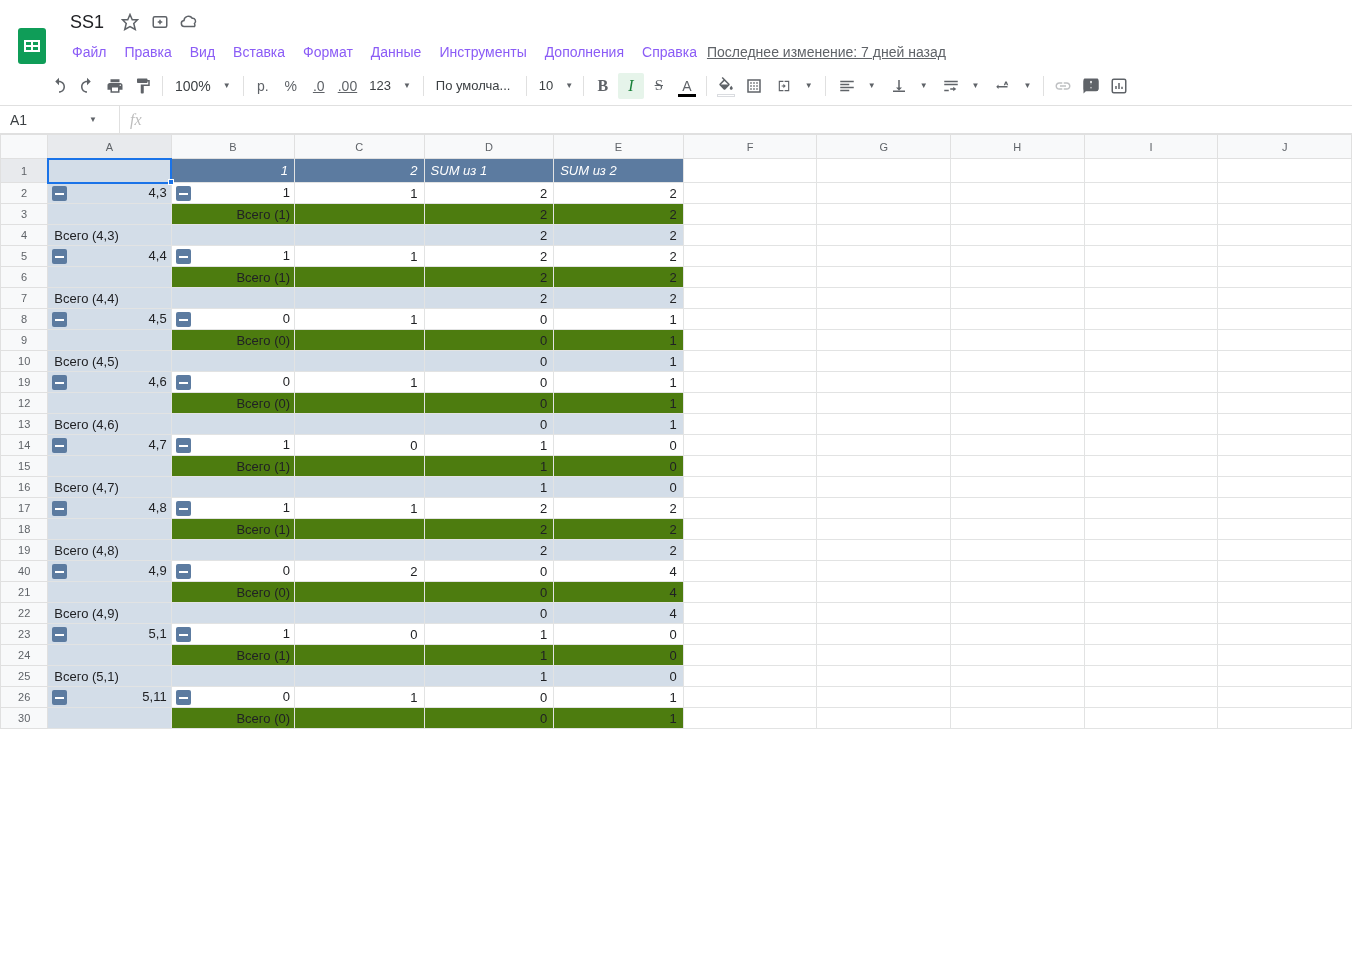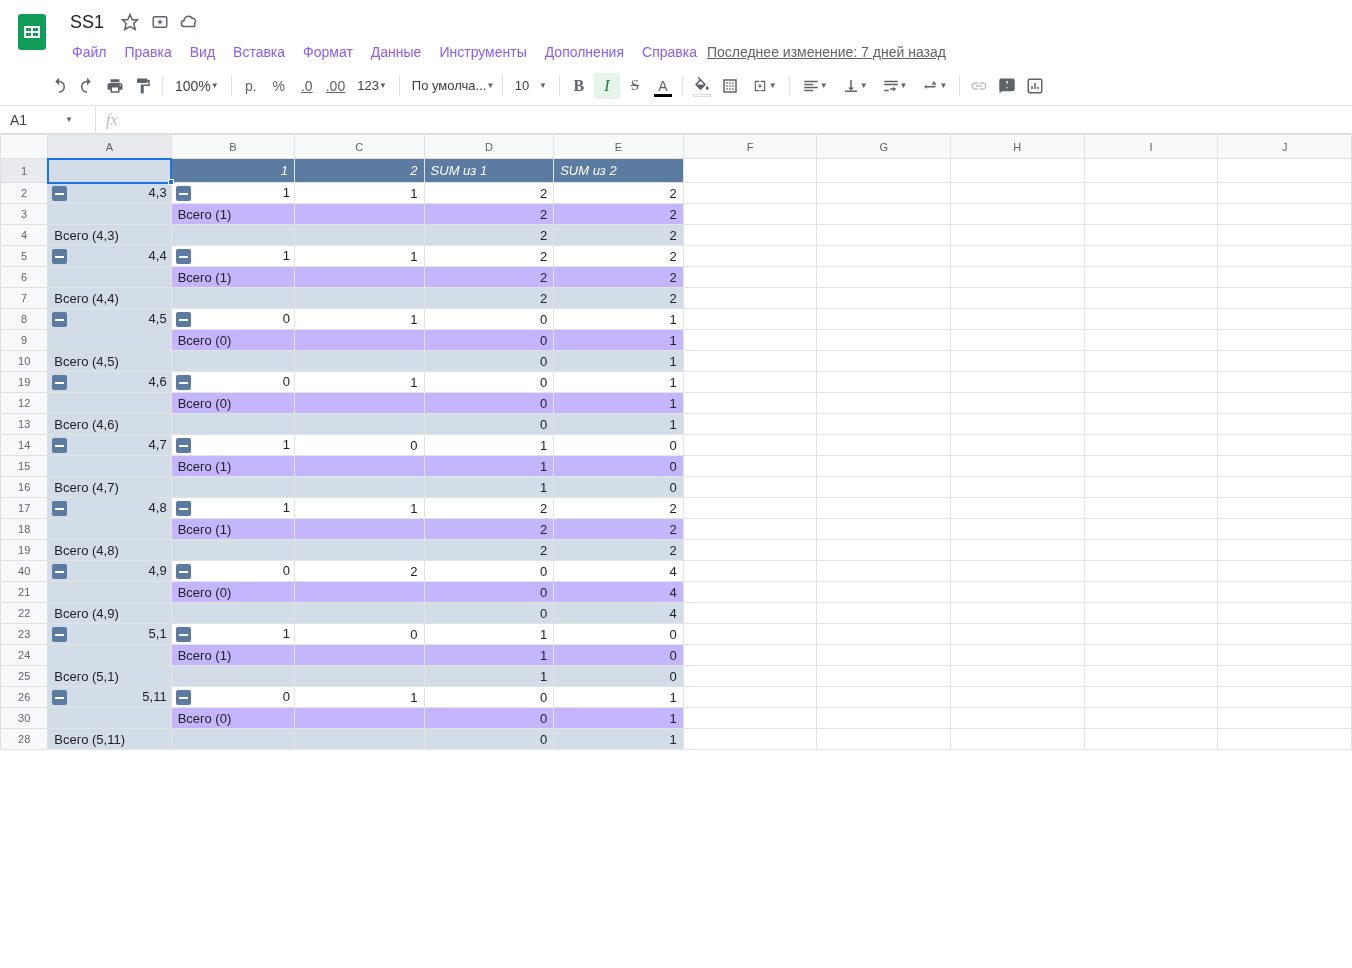--- a/index.html
+++ b/index.html
@@ -1,56 +1,56 @@
 <!DOCTYPE html>
 <html><head>
 <meta charset="utf-8">
 <style>
   * { box-sizing: border-box; margin: 0; padding: 0; }
   body { font-family: Arial, sans-serif; font-size: 13px; color: #202124; background: #fff; width: 1352px; }
   
   
-  .header { display: flex; align-items: flex-start; padding: 8px 12px 0 12px; }
+  .header { display: flex; align-items: flex-end; padding: 8px 12px 0 12px; }
   .logo { width: 40px; height: 40px; display: flex; align-items: center; justify-content: center; margin-right: 12px; margin-top: 4px; }
   .logo-box { width: 28px; height: 36px; background: #0f9d58; border-radius: 3px; position: relative; display:flex; align-items:center; justify-content:center; }
   .logo-grid { width:16px; height:12px; }
   .logo-grid rect { fill:#fff; }
   
   .title-area { flex: 1; }
   .title-row { display: flex; align-items: center; gap: 10px; height: 28px; }
   .doc-title { font-size: 18px; color: #202124; padding: 2px 6px; }
   .title-icon { width: 20px; height: 20px; display:flex; align-items:center; justify-content:center; color:#5f6368; cursor:pointer; }
   
   .menubar { display: flex; align-items: center; gap: 2px; height: 28px; margin-top: 2px; }
   .menu-item { padding: 4px 8px; font-size: 14px; color: #8b5cf6; cursor: pointer; border-radius: 3px; }
   .last-edit { font-size: 14px; color: #5f6368; text-decoration: underline; cursor:pointer; }
   
   
   .toolbar { display: flex; align-items: center; padding: 6px 12px 6px 46px; gap: 2px; border-bottom: 1px solid #e0e0e0; height: 40px; }
   .tbtn { min-width: 26px; height: 26px; display:flex; align-items:center; justify-content:center; color:#5f6368; cursor:pointer; border-radius:2px; font-size:14px; padding:0 4px; }
   .tsep { width:1px; height:20px; background:#e0e0e0; margin: 0 4px; }
-  .tsel { display:flex; align-items:center; padding:0 6px; height:26px; color:#3c4043; cursor:pointer; gap:0; }
+  .tsel { display:flex; align-items:center; padding:0 6px; height:26px; color:#3c4043; cursor:pointer; gap:12px; }
   .tsel .caret { font-size:8px; color:#5f6368; }
   .zoom { font-size:14px; }
   .font-family-sel { width: 90px; overflow:hidden; white-space:nowrap; text-overflow:ellipsis; justify-content:space-between; border-radius:2px;}
   .font-size-sel { width: 44px; justify-content:space-between;}
   .tbtn.bold { font-weight:bold; font-family:'Times New Roman',serif; font-size:16px; }
   .tbtn.italic { font-style:italic; font-family:'Times New Roman',serif; font-size:16px; background:#e6f4ea; color:#188038; }
   .tbtn.strike { text-decoration:line-through; font-family:'Times New Roman',serif; font-size:15px; }
   .text-color { position:relative; }
   .text-color .bar { position:absolute; bottom:2px; left:4px; right:4px; height:3px; background:#000; }
   .fill-color { position:relative; }
   .fill-color .bar { position:absolute; bottom:2px; left:4px; right:4px; height:3px; background:#fff; border:1px solid #dadce0; }
   .tbtn.disabled { opacity:0.4; }
   
   svg { display:block; }
   
   
   .fbar { display:flex; align-items:center; border-bottom:1px solid #e0e0e0; height:28px; }
-  .namebox { width: 96px; display:flex; align-items:center; padding:0 12px 0 10px; font-size:14px; color:#3c4043; border-right:1px solid #e0e0e0; height:100%; justify-content:space-between; }
+  .namebox { width: 120px; display:flex; align-items:center; padding:0 12px 0 10px; font-size:14px; color:#3c4043; border-right:1px solid #e0e0e0; height:100%; justify-content:space-between; }
   .namebox .caret { font-size:8px; color:#5f6368; margin-right:10px; }
   .fx { padding: 0 10px; color:#bdbdbd; font-style:italic; font-family: 'Times New Roman', serif; font-size:16px; }
   .finput { flex:1; height:100%; border:none; outline:none; font-size:13px; padding:0 6px; }
   
   
   .grid-wrap { position:relative; }
   table.grid { border-collapse:collapse; table-layout:fixed; width:100%; }
   .colhead th { background:#f8f9fa; border:1px solid #e0e0e0; font-weight:normal; color:#5f6368; font-size:11px; height:24px; text-align:center; position:relative; }
   .colhead th.corner { width:46px; background:#f8f9fa; }
   .rowhead { background:#f8f9fa; border:1px solid #e0e0e0; color:#5f6368; font-size:11px; text-align:center; width:46px; height:21px; }
@@ -69,21 +69,21 @@
   .cH { width:130px; }
   .cI { width:130px; }
   .cJ { width:130px; }
   
   .num { text-align:right; padding-right:6px; }
   .left { text-align:left; padding-left:6px; }
   
   .pivot-btn { display:inline-flex; width:15px; height:15px; background:#5c7ba0; border-radius:2px; align-items:center; justify-content:center; vertical-align:middle; margin-right:2px; cursor:pointer; }
   .pivot-btn::before { content:''; width:9px; height:2px; background:#fff; }
   
-  .bg-sub { background:#c4b5fd; }
+  .bg-sub { background:#4d7c0f;text-align:right; }
   .bg-total { background:#d3dde8; }
   .bg-header { background:#5c7ba0; color:#fff; font-style:italic; }
   .bg-header.dkcol { text-align:right; padding-right:6px; }
   .bg-header.sumcol { text-align:left; padding-left:6px; font-weight:normal;margin-top:47px; }
   
   
   .active-cell { outline:2px solid #1a73e8; outline-offset:-1px; z-index:2; }
   .active-handle { position:absolute; right:-3px; bottom:-3px; width:6px; height:6px; background:#1a73e8; border:1px solid #fff; z-index:3; }
   
   .colhead th.active-col, .rowhead.active-row { background:#e8eaed; }
@@ -706,28 +706,15 @@
           <td class="bg-sub left">Всего (0)</td>
           <td class="bg-sub"></td>
           <td class="bg-sub num">0</td>
           <td class="bg-sub num">1</td>
           <td></td>
           <td></td>
           <td></td>
           <td></td>
           <td></td>
         </tr>
-        <tr>
-          <td class="rowhead">28</td>
-          <td class="bg-total left">Всего (5,11)</td>
-          <td class="bg-total"></td>
-          <td class="bg-total"></td>
-          <td class="bg-total num">0</td>
-          <td class="bg-total num">1</td>
-          <td></td>
-          <td></td>
-          <td></td>
-          <td></td>
-          <td></td>
-        </tr>
       </tbody>
 </table>
 </div>
 
 </body></html>

